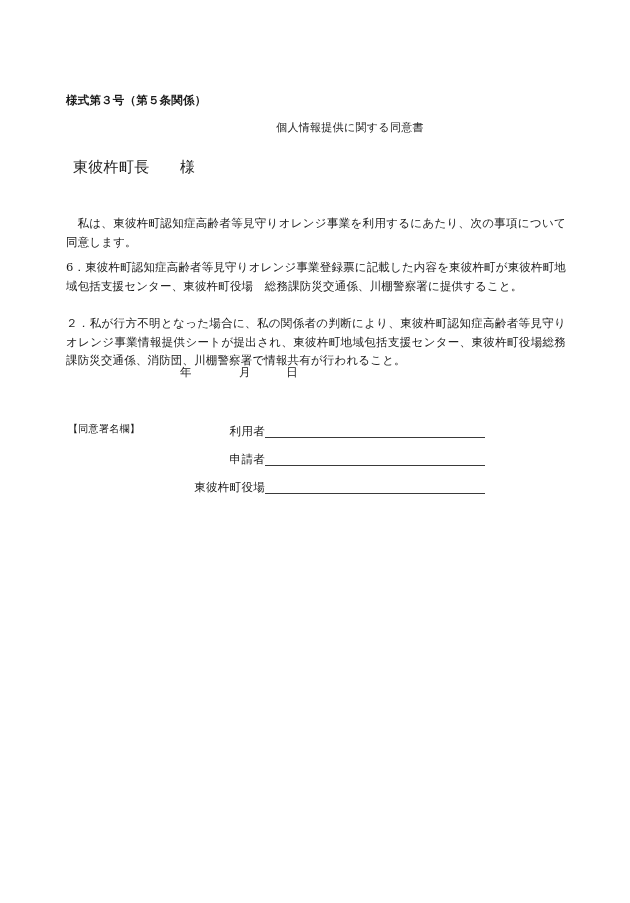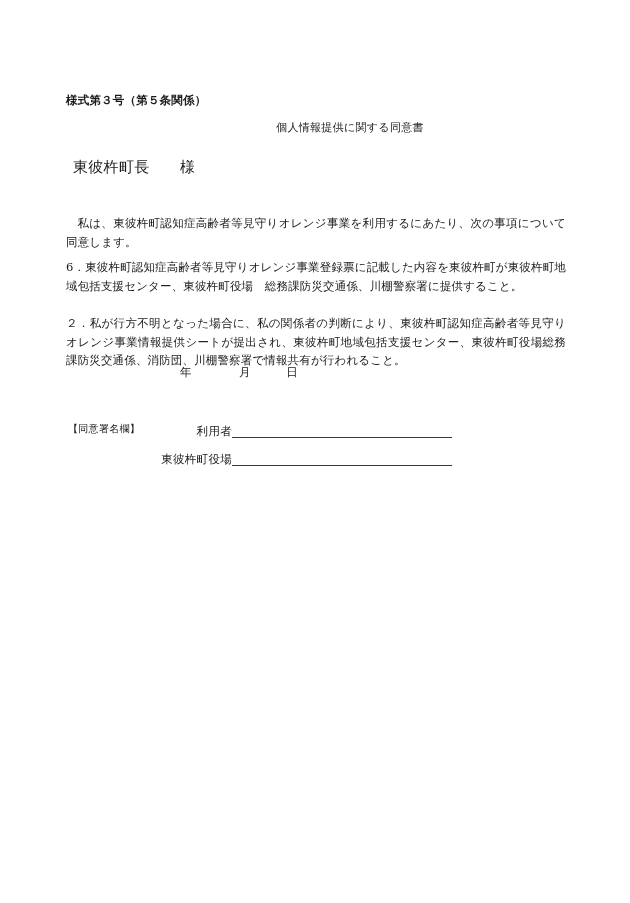--- a/index.html
+++ b/index.html
@@ -110,20 +110,21 @@
     height: 28px;
   }
   .sig-label {
     width: 232px;
     text-align: right;
     font-size: 11.5px;
     line-height: 1.3;
     letter-spacing: 0.3px;
     white-space: nowrap;
     padding-bottom: 1px;
+    padding-left: 33px;
   }
   .sig-rule {
     width: 220px;
     border-bottom: 1px solid #3a3a3a;
     height: 1px;
     margin-bottom: 2px;
   }
 </style>
 </head>
 <body>
@@ -146,20 +147,24 @@
 
   <div class="sig-heading">【同意署名欄】</div>
 
   <div class="sig-list">
 
     <div class="sig-row">
       <div class="sig-label">利用者</div>
       <div class="sig-rule"></div>
     </div>
 
+    <div class="sig-row">
+      <div class="sig-label">申請者</div>
+      <div class="sig-rule"></div>
+    </div>
 
 
     <div class="sig-row">
       <div class="sig-label">東彼杵町役場</div>
       <div class="sig-rule"></div>
     </div>
 
   </div>
 
 </div>

